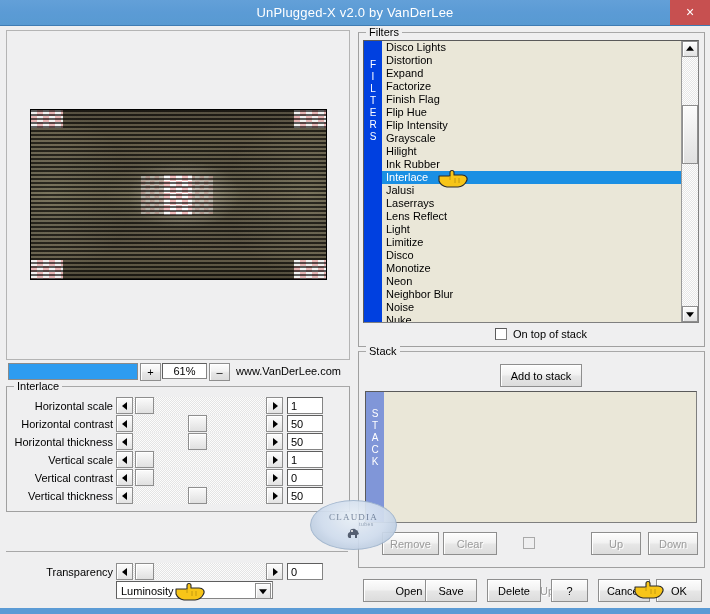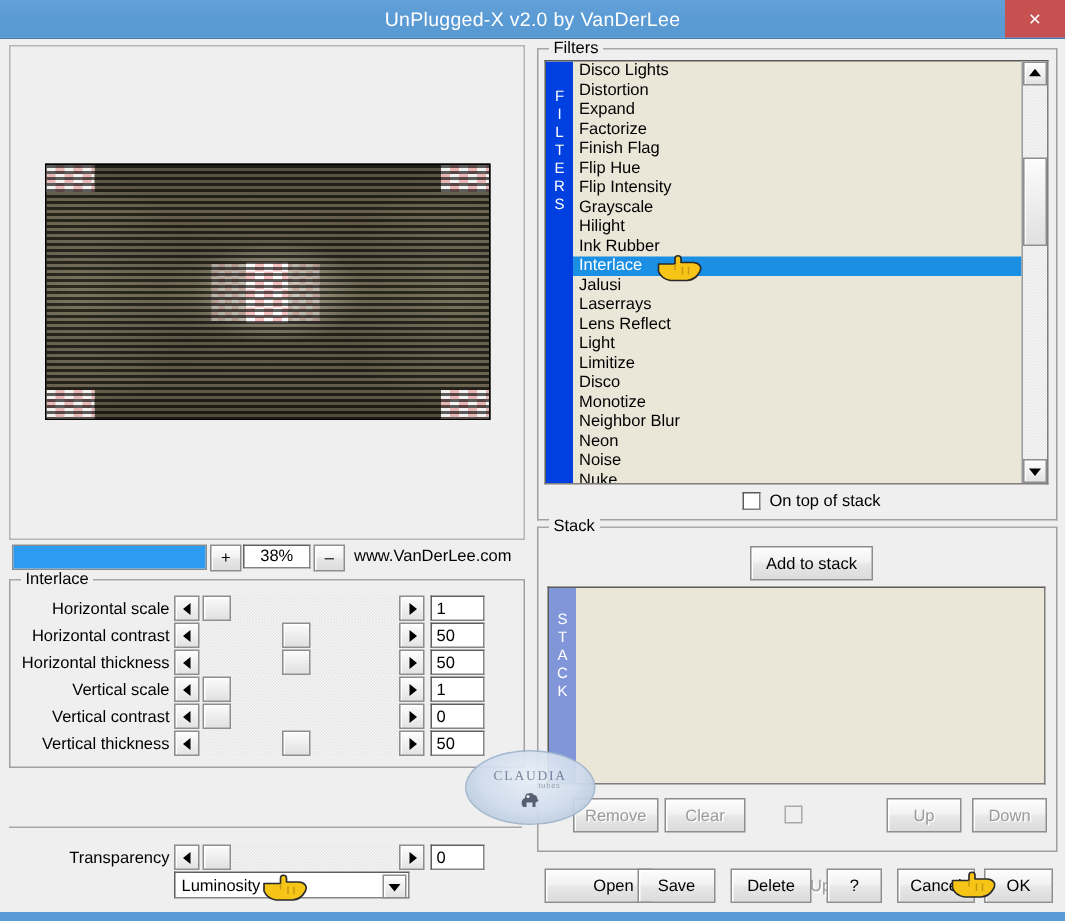--- a/index.html
+++ b/index.html
@@ -204,21 +204,21 @@
       <div class="chk" style="left:133px;top:65px;width:28px;height:40px;opacity:.97;"></div>
 
       <div class="pv-scan"></div>
     </div>
   </div>
 
   <div class="zoombar">
     <i></i>
   </div>
   <div class="btn" style="left:140px;top:363px;width:19px;height:16px;">+</div>
-  <div class="txtbox" style="left:162px;top:363px;width:45px;height:16px;text-align:center;padding-left:0;line-height:14px;">38%</div>
+  <div class="txtbox" style="left:162px;top:363px;width:45px;height:16px;text-align:center;padding-left:0;line-height:14px;">61%</div>
   <div class="btn" style="left:209px;top:363px;width:19px;height:16px;">–</div>
   <div class="lbl" style="left:236px;top:365px;text-align:right;">www.VanDerLee.com</div>
 
   <div class="grp" style="left:6px;top:386px;width:342px;height:124px;">
     <div class="legend">Interlace</div>
   </div>
 
   <div class="lbl right" style="left:10px;top:400px;width:103px;">Horizontal scale</div>
   <div class="strack" style="left:116px;top:397px;width:167px;"></div>
   <div class="sarrow lf" style="left:116px;top:397px;"></div>
@@ -307,22 +307,22 @@
         <div class="litem">Hilight</div>
         <div class="litem">Ink Rubber</div>
         <div class="litem sel">Interlace</div>
         <div class="litem">Jalusi</div>
         <div class="litem">Laserrays</div>
         <div class="litem">Lens Reflect</div>
         <div class="litem">Light</div>
         <div class="litem">Limitize</div>
         <div class="litem">Disco</div>
         <div class="litem">Monotize</div>
+        <div class="litem">Neon</div>
         <div class="litem">Neighbor Blur</div>
-        <div class="litem">Neon</div>
         <div class="litem">Noise</div>
         <div class="litem">Nuke</div>
       </div>
 
     <div class="scrollbar" style="right:0;top:0;bottom:0;">
       <div class="sbbtn up" style="top:0;"></div>
       <div class="sbthumb" style="top:64px;height:59px;"></div>
       <div class="sbbtn dn" style="bottom:0;"></div>
     </div>
   </div>

